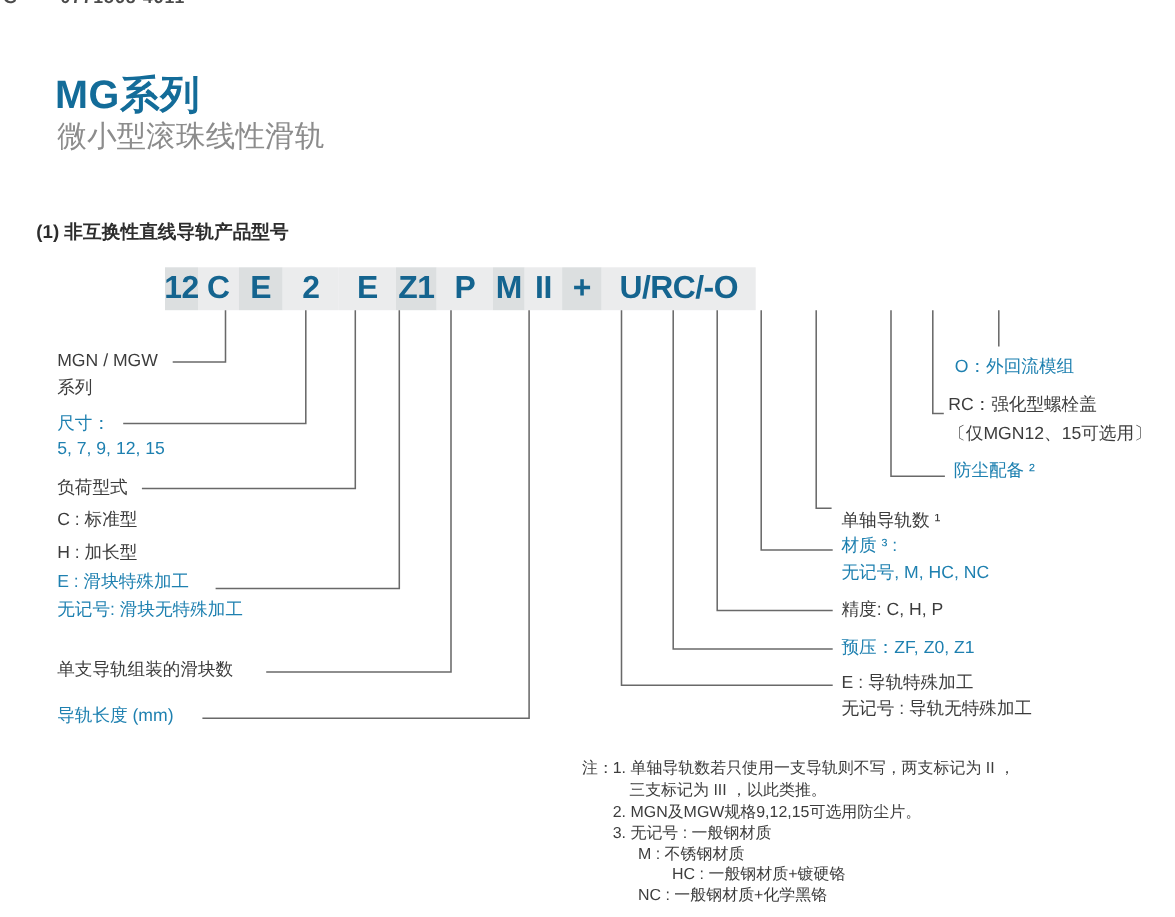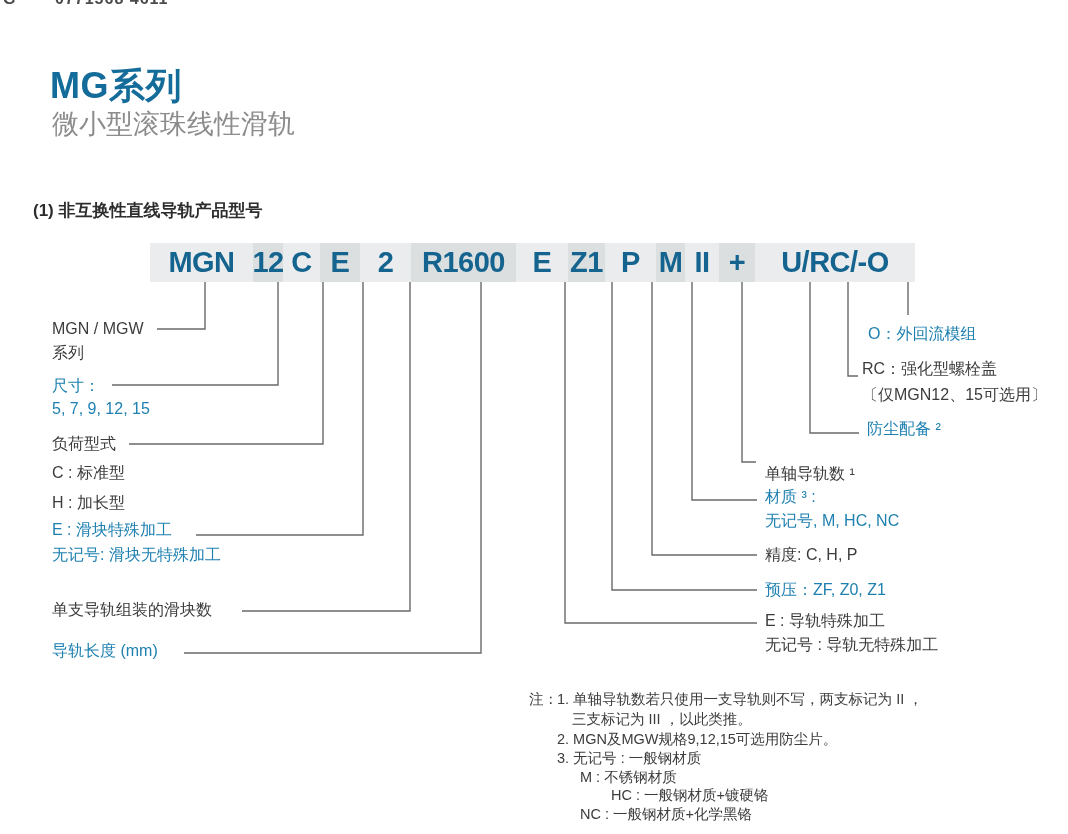--- a/index.html
+++ b/index.html
@@ -27,33 +27,31 @@
 <div id="canvas">
 
   <div class="clip-header" style="left:3px;">G</div>
   <div class="clip-header" style="left:55px;">0771568 4611</div>
 
   <div class="title">MG系列</div>
   <div class="subtitle">微小型滚珠线性滑轨</div>
   <div class="section-heading">(1) 非互换性直线导轨产品型号</div>
 
   <div class="code-row">
-    <div class="cell light" style="width:103px">MGN</div>
     <div class="cell dark" style="width:30px">12</div>
     <div class="cell light" style="width:37px">C</div>
     <div class="cell dark" style="width:40px">E</div>
     <div class="cell light" style="width:51px">2</div>
-    <div class="cell dark" style="width:105px">R1600</div>
     <div class="cell light" style="width:52px">E</div>
     <div class="cell dark" style="width:37px">Z1</div>
     <div class="cell light" style="width:51px">P</div>
     <div class="cell dark" style="width:29px">M</div>
     <div class="cell light" style="width:34px">II</div>
     <div class="cell dark" style="width:36px">+</div>
-    <div class="cell light" style="width:160px">U/RC/-O</div>
+    <div class="cell light" style="width:140px">U/RC/-O</div>
   </div>
 
   <svg class="overlay" width="1068" height="834">
     <path class="leader" d="M205,282 V329 H157"></path>
     <path class="leader" d="M278,282 V385 H112"></path>
     <path class="leader" d="M323,282 V444 H129"></path>
     <path class="leader" d="M363,282 V535 H196"></path>
     <path class="leader" d="M410,282 V611 H242"></path>
     <path class="leader" d="M481,282 V653 H184"></path>
     <path class="leader" d="M565,282 V623 H757"></path>

